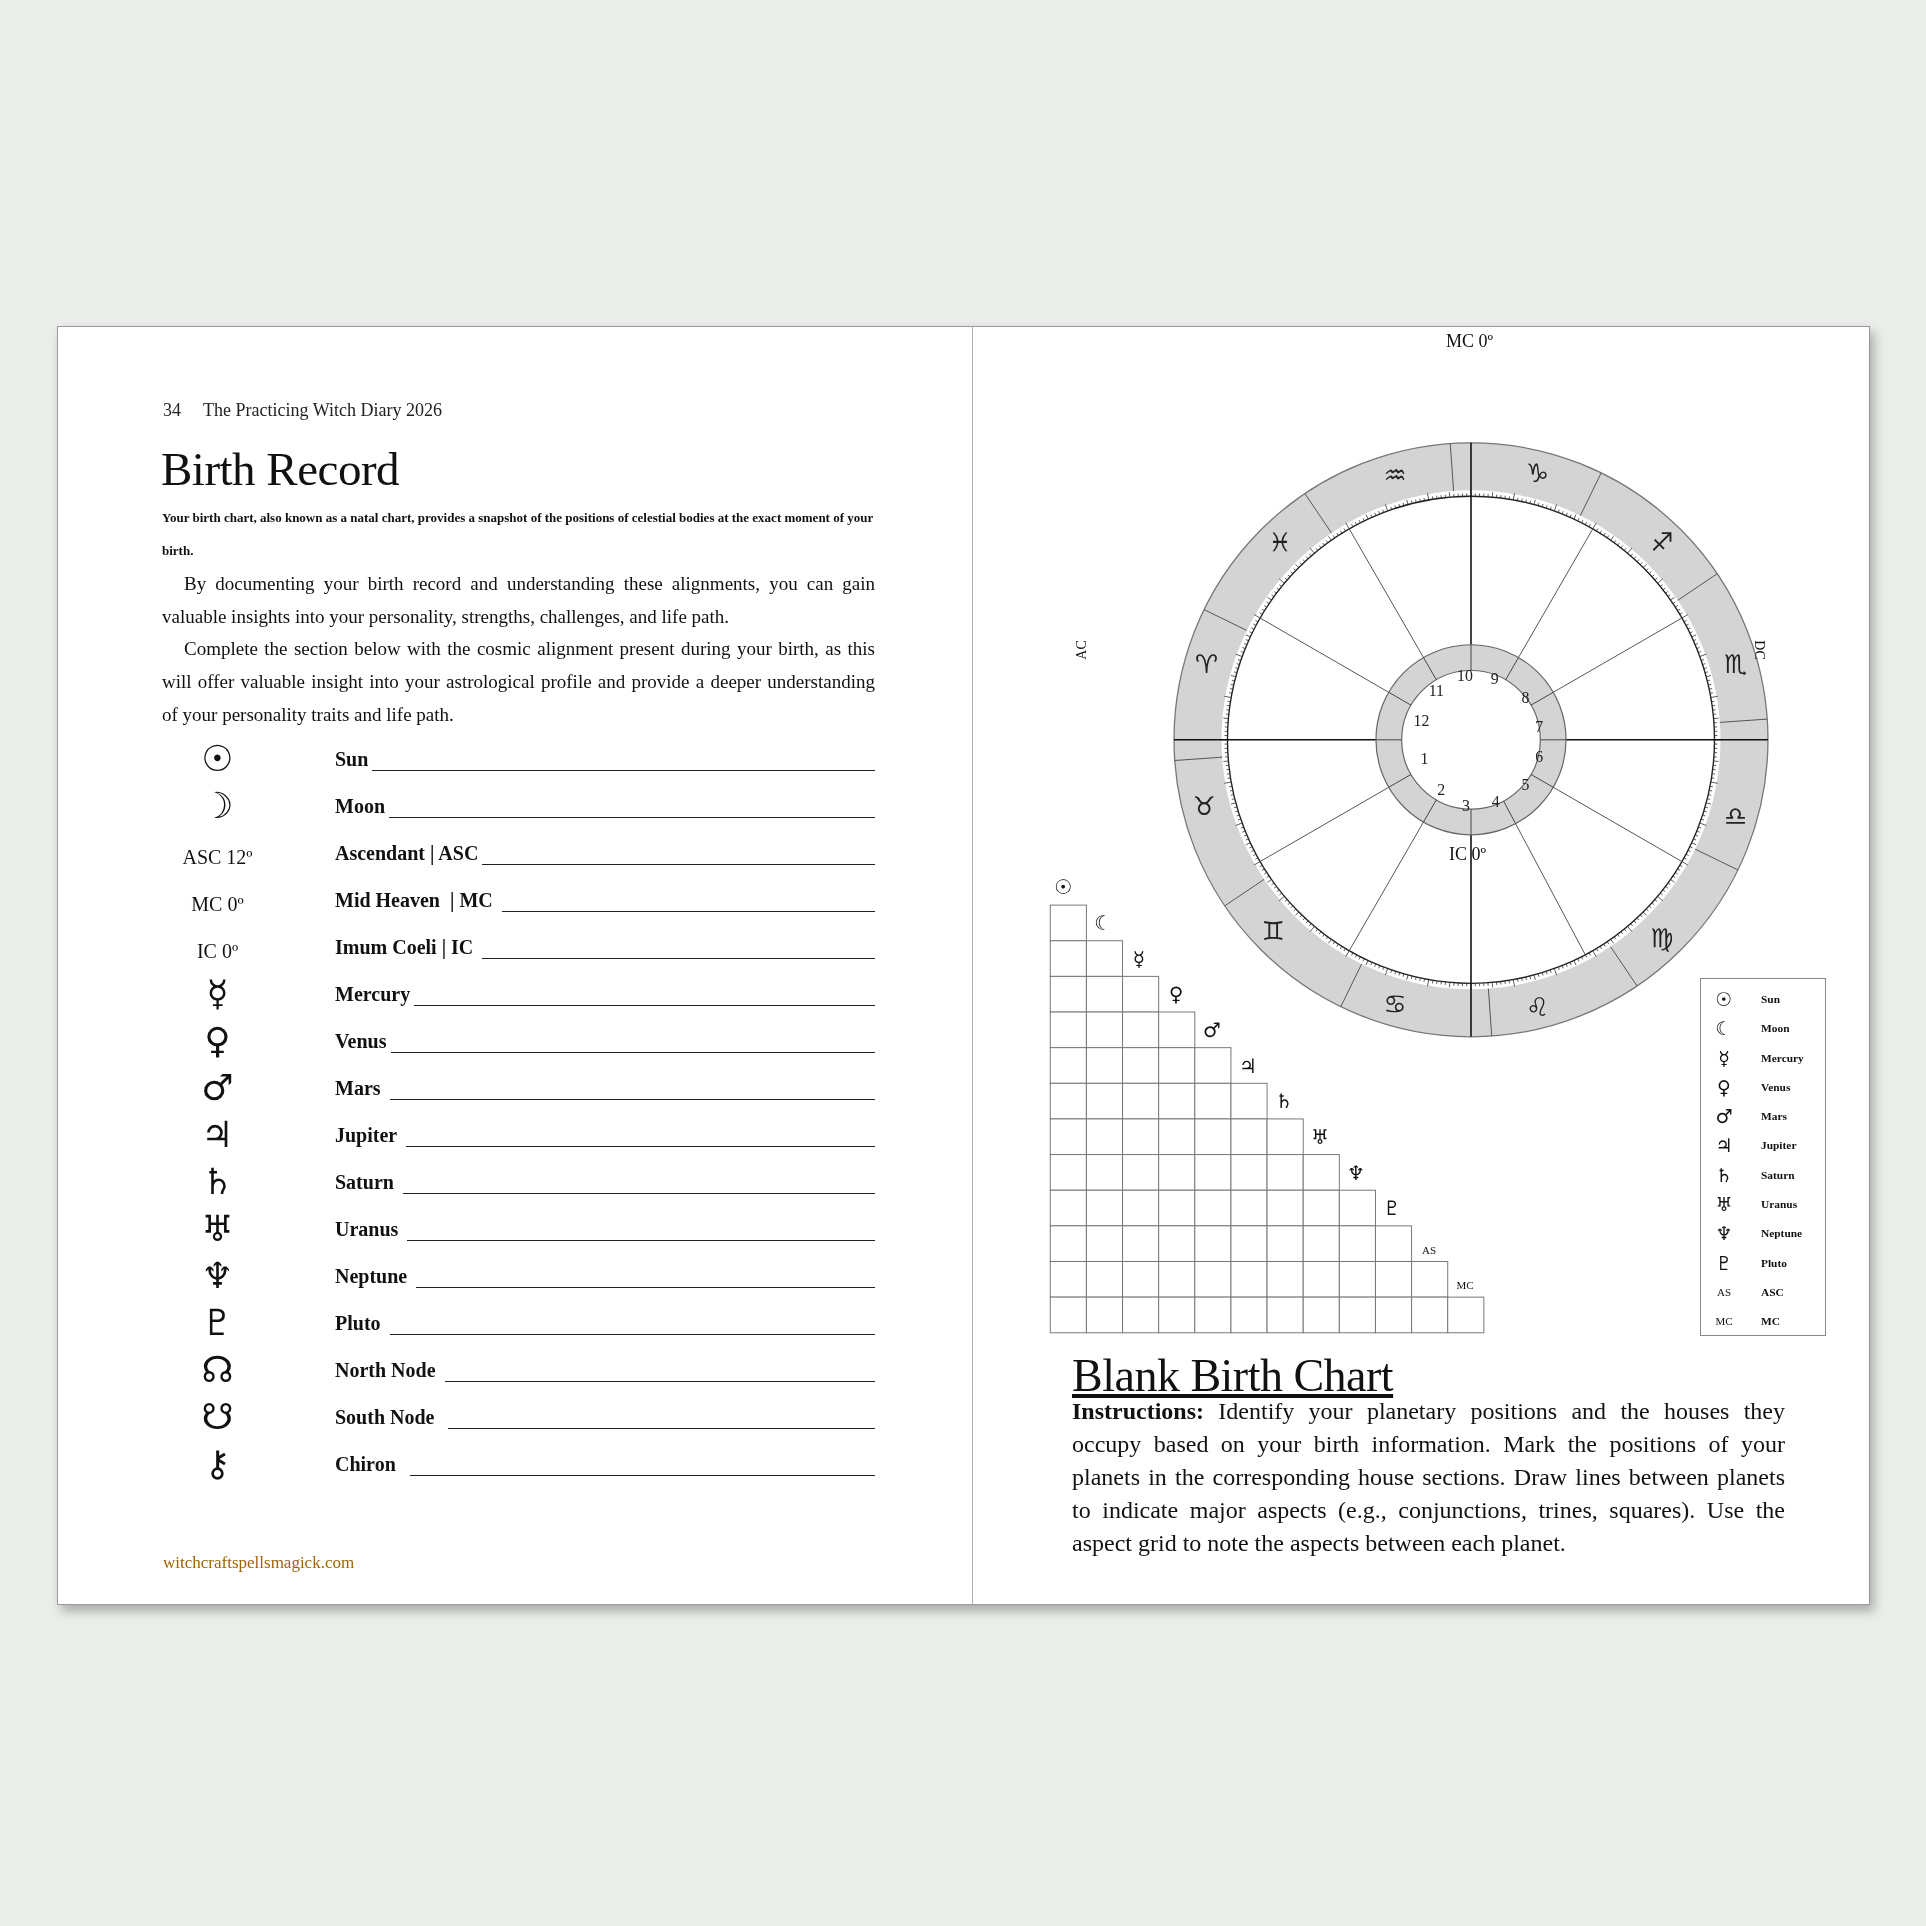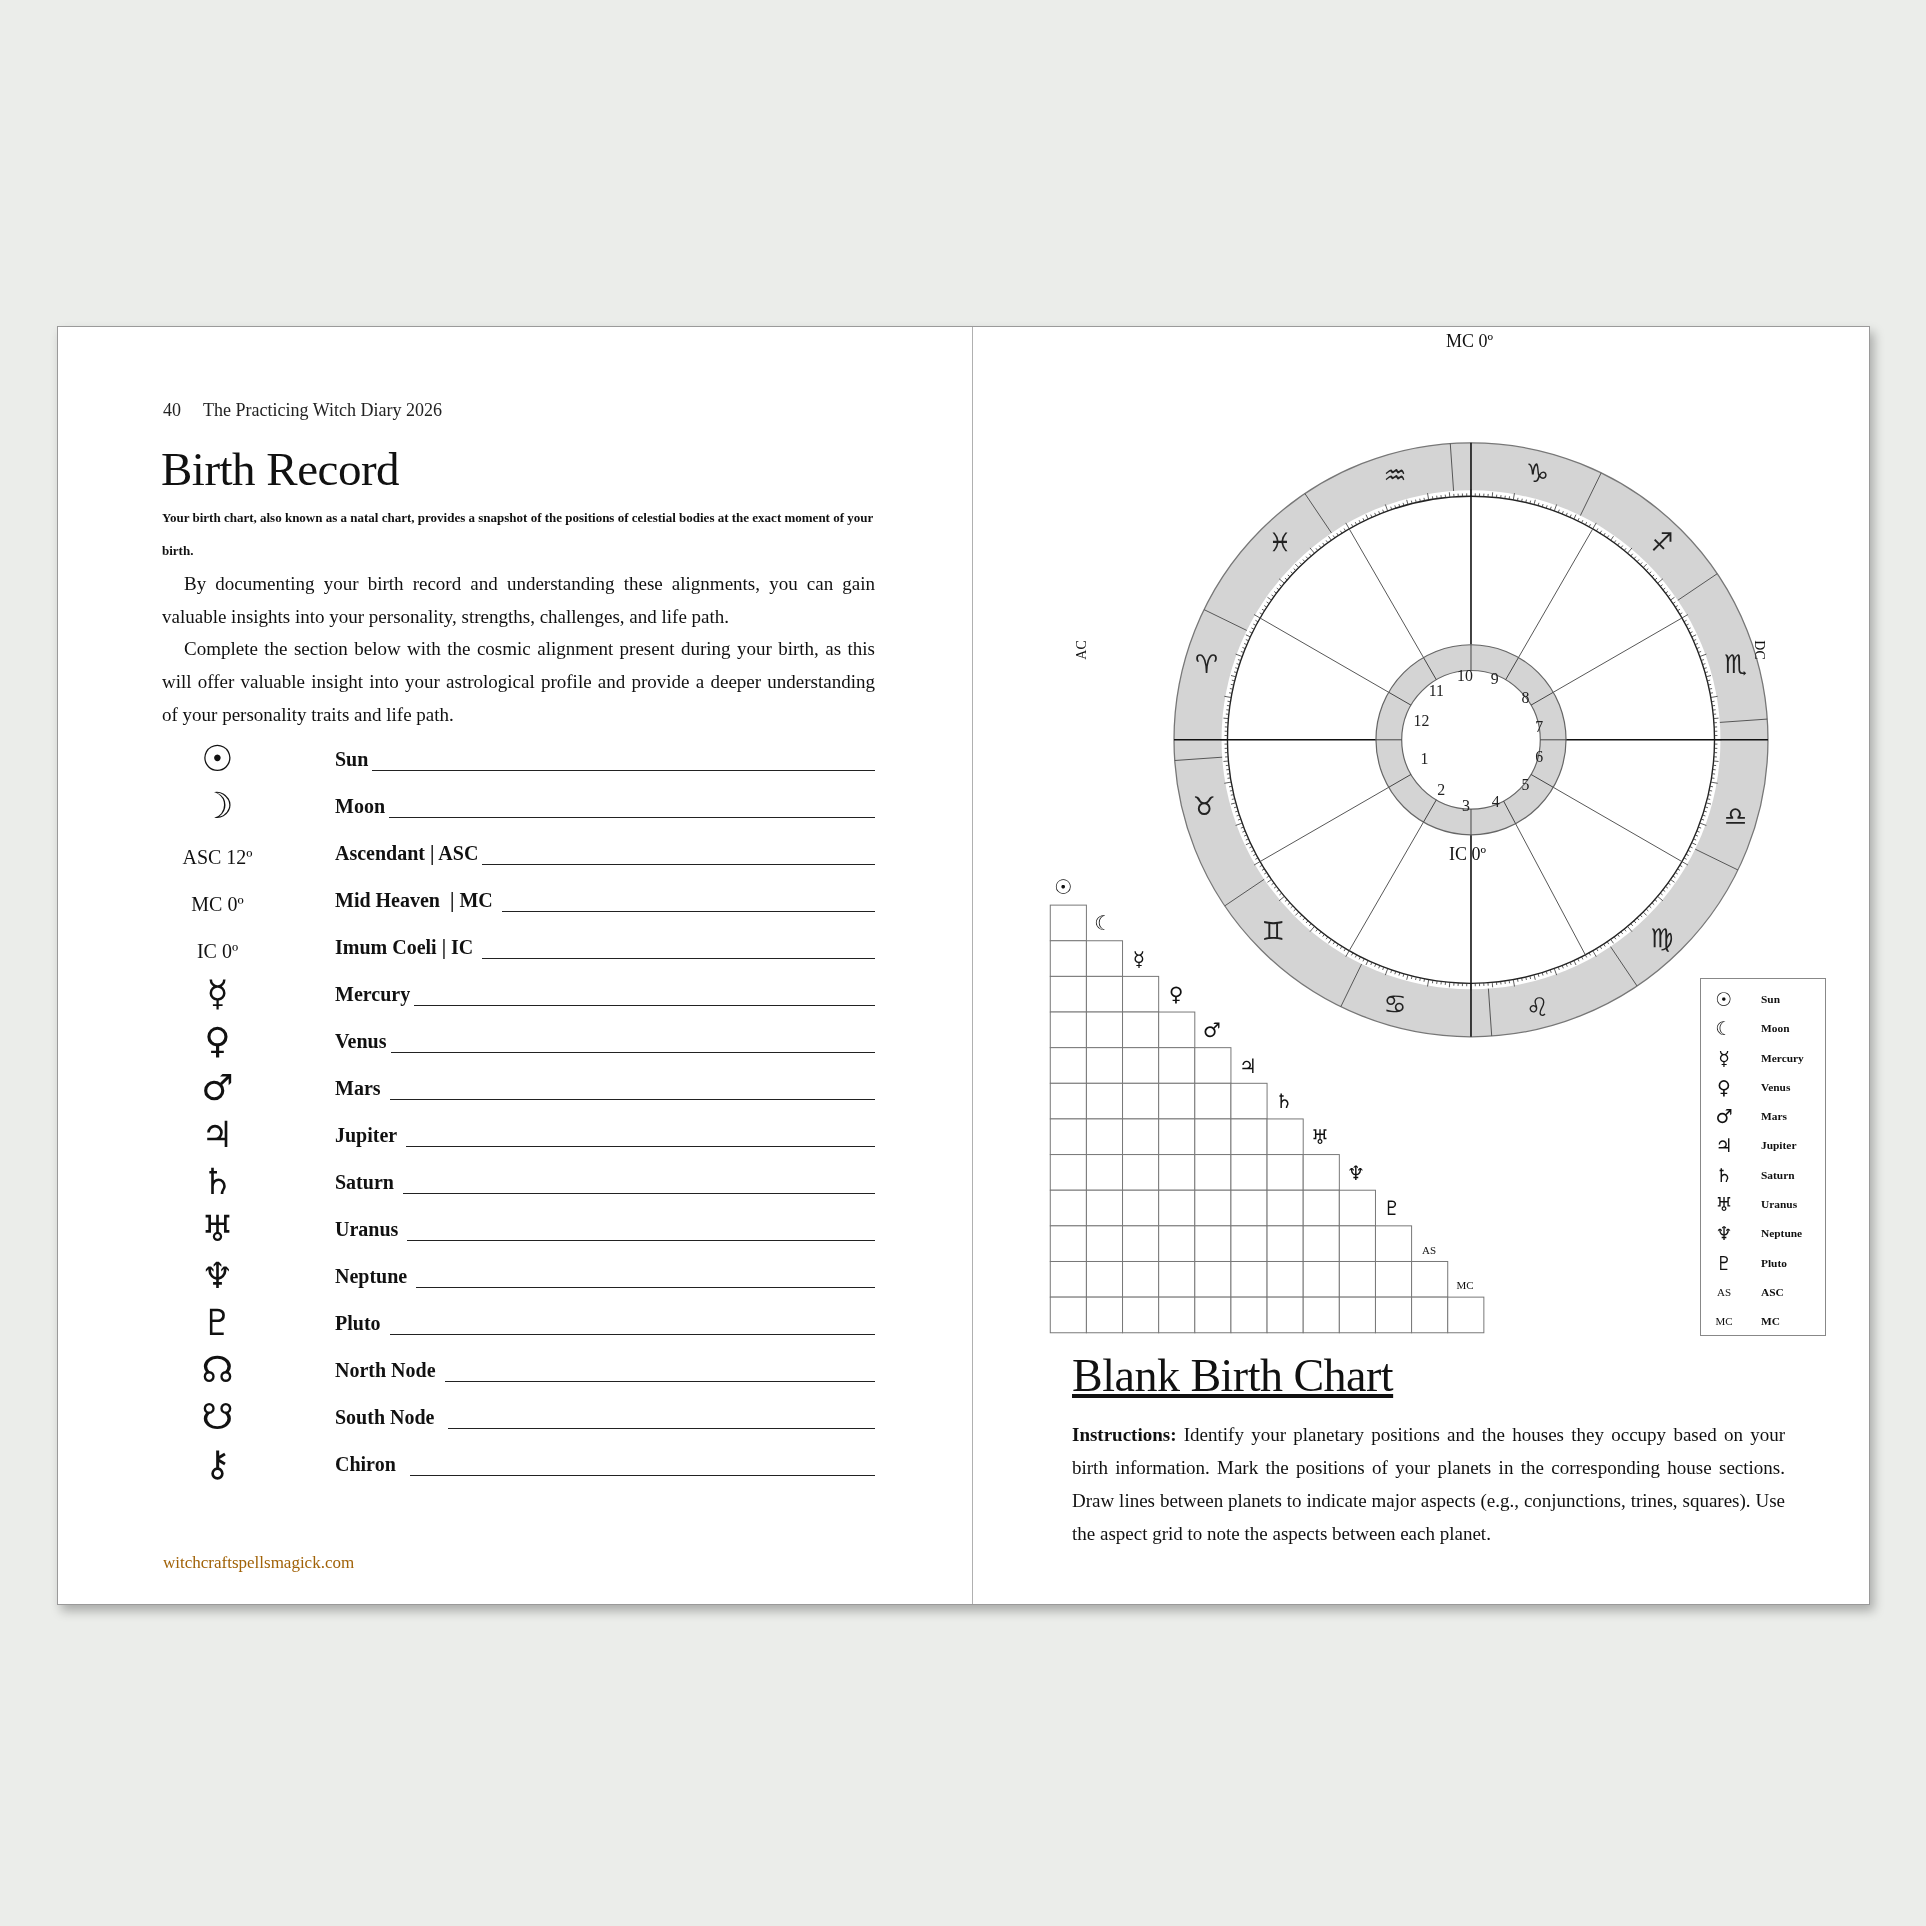--- a/index.html
+++ b/index.html
@@ -37,34 +37,34 @@
   
   .wheel-wrap { position:absolute; left:0; top:0; width:896px; height:1277px; }
   .wheel-svg { position:absolute; left:0; top:0; }
   .axis-label { position:absolute; font-size:18px; }
   .legend-box { position:absolute; left:727px; top:651px; width:124px; height:356px; border:1px solid #888; background:#fff; }
   .legend-item { position:absolute; left:0; width:124px; height:30px; }
   .legend-item .lg-sym { position:absolute; left:10px; width:26px; text-align:center; font-family:"DejaVu Sans", sans-serif; font-size:19px; line-height:30px; }
   .legend-item .lg-sym.text { font-family:"Liberation Serif", serif; font-size:11px; }
   .legend-item .lg-lbl { position:absolute; left:60px; font-size:11.4px; font-weight:bold; line-height:30px; }
   .bbc-title { position:absolute; left:99px; top:1022px; font-size:46px; font-weight:normal; margin:0; letter-spacing:-0.5px;text-decoration:underline; }
-  .instructions { position:absolute; left:99px; top:1091px; width:713px; font-size:19px; line-height:33px; margin:0; text-align:justify; }
+  .instructions { position:absolute; left:99px; top:1068px; width:713px; font-size:24px; line-height:33px; margin:0; text-align:justify; }
   .instructions b { font-weight:bold; }
   .grid-sym { position:absolute; font-family:"DejaVu Sans", sans-serif; font-size:20px; text-align:center; width:30px; }
   .grid-sym.text { font-family:"Liberation Serif", serif; font-size:11px; }
 </style>
 </head>
 <body>
 
 <div class="spread">
   <div class="spine"></div>
 
   <div class="page left">
     <div class="running-head">
-      <span class="num">40</span><span>The Practicing Witch Diary 2026</span>
+      <span class="num">34</span><span>The Practicing Witch Diary 2026</span>
     </div>
     <h1 class="title">Birth Record</h1>
     <p class="lead">Your birth chart, also known as a natal chart, provides a snapshot of the positions of celestial bodies at the exact moment of your birth.</p>
     <p class="para p1">By documenting your birth record and understanding these alignments, you can gain valuable insights into your personality, strengths, challenges, and life path.</p>
     <p class="para p2">Complete the section below with the cosmic alignment present during your birth, as this will offer valuable insight into your astrological profile and provide a deeper understanding of your personality traits and life path.</p>
 
     <div class="rows" id="rows">
         <div class="row">
           <span class="sym">☉</span>
           <div class="field">

